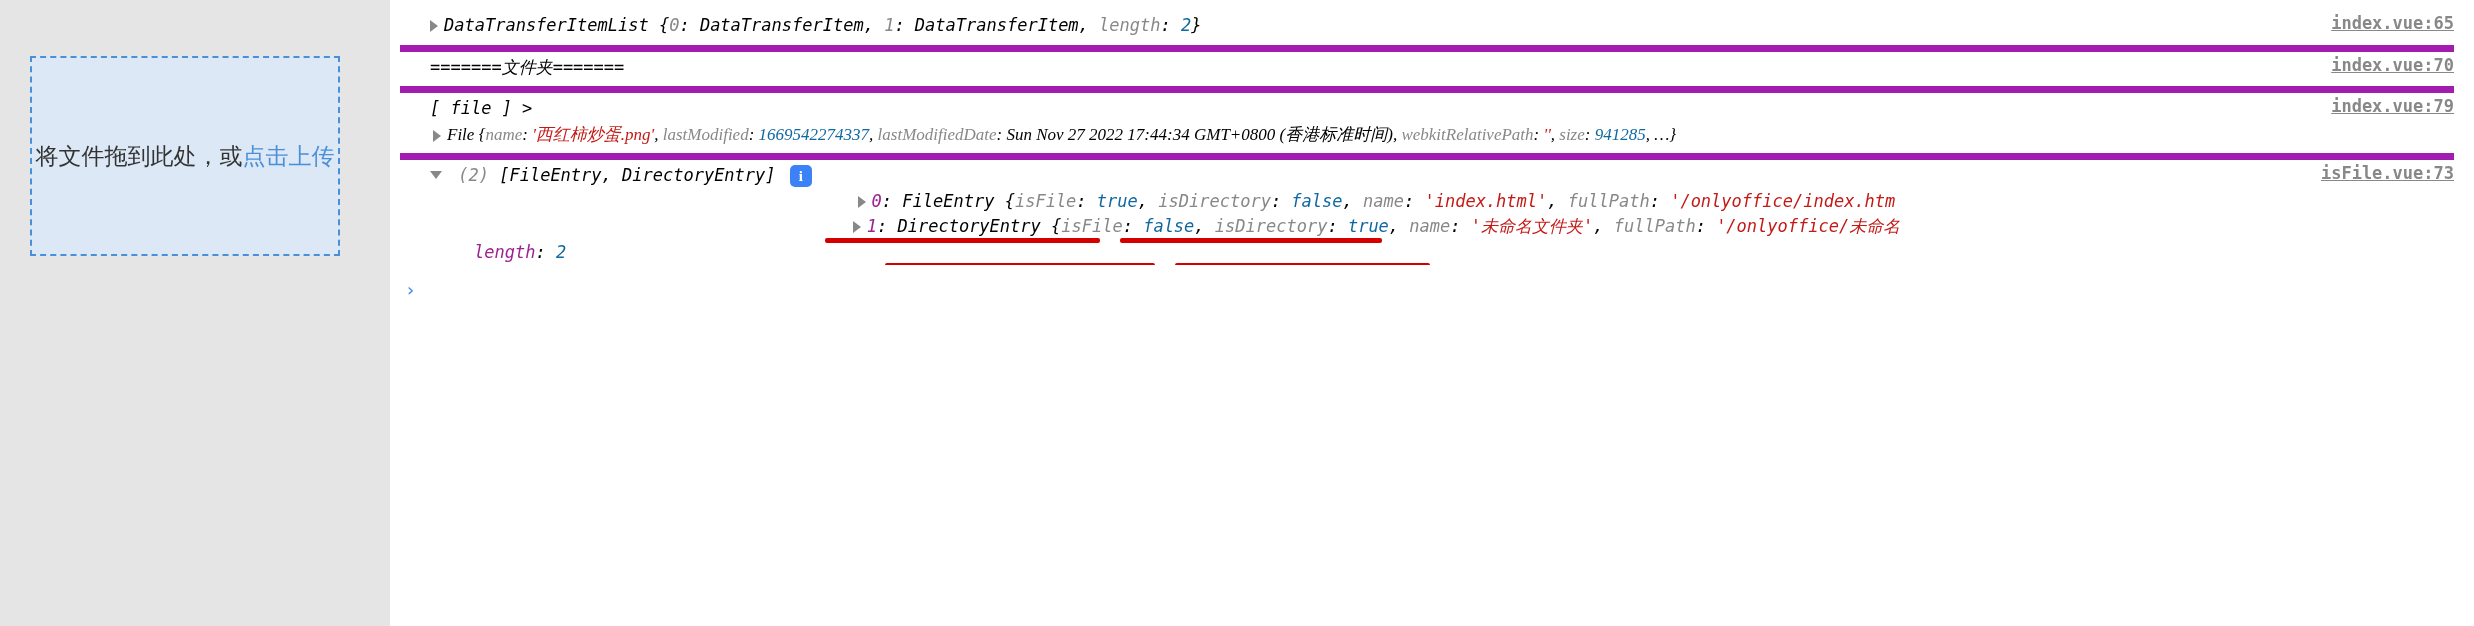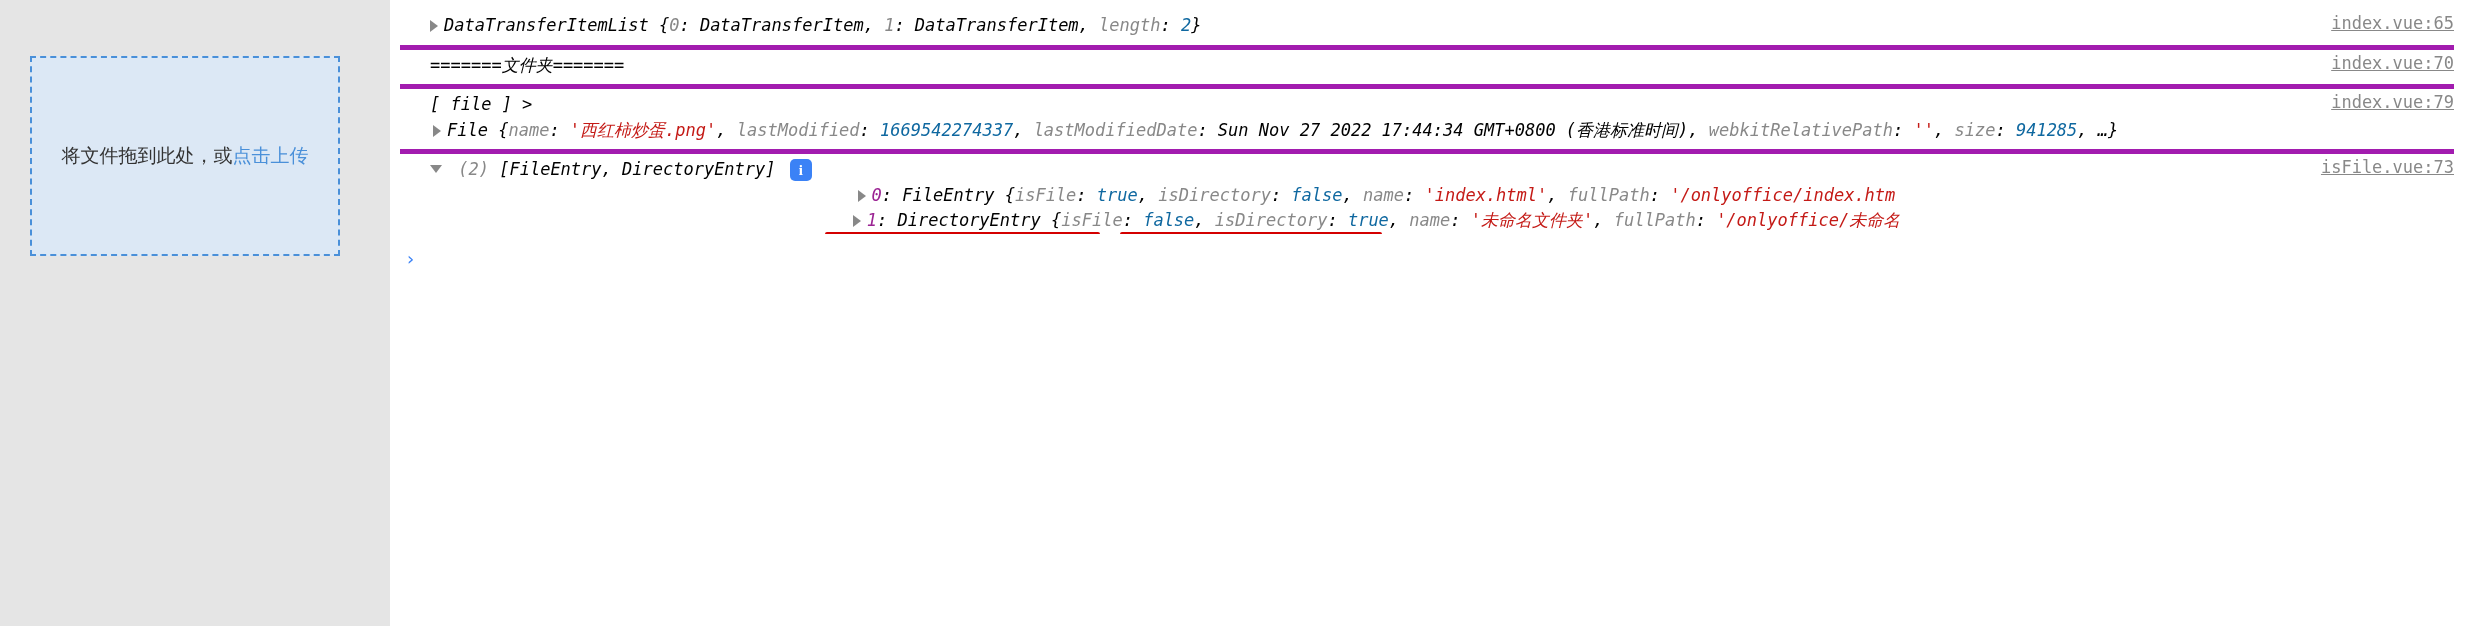--- a/index.html
+++ b/index.html
@@ -22,54 +22,55 @@
     }
     .upload-zone {
       width: 310px;
       height: 200px;
       border: 2px dashed #4a90d9;
       background: #dce8f5;
       display: flex;
       align-items: center;
       justify-content: center;
       font-family: -apple-system, "PingFang SC", sans-serif;
-      font-size: 19px;
+      font-size: 23px;
       color: #333;
       margin-left: 10px;
     }
     .upload-link { color: #4a90d9; }
     .console {
       flex: 1;
       background: #fff;
       padding: 10px 20px 10px 10px;
       overflow: hidden;
       position: relative;
       font-style: italic;
     }
     .log-row {
       display: flex;
       align-items: flex-start;
-      border-bottom: 5px solid #a21caf;
+      border-bottom: 7px solid #a21caf;
       padding: 3px 0 6px 0;
       position: relative;
     }
     .log-content {
       flex: 1;
       padding-left: 30px;
       line-height: 1.5;
       white-space: nowrap;
       overflow: hidden;
     }
     .log-content.wrap { white-space: normal; }
     .source-link {
       color: #888;
       text-decoration: underline;
       font-style: normal;
       white-space: nowrap;
       padding-left: 20px;
+      font-weight: bold;
     }
     .tri {
       display: inline-block;
       width: 0; height: 0;
       border-top: 6px solid transparent;
       border-bottom: 6px solid transparent;
       border-left: 8px solid #888;
       margin-right: 6px;
       vertical-align: middle;
       font-style: normal;
@@ -141,40 +142,43 @@
 
 
   <div class="log-row">
     <div class="log-content k-black">=======文件夹=======</div>
     <span class="source-link">index.vue:70</span>
   </div>
 
   <div class="log-row">
     <div class="log-content wrap">
       <div class="k-black">[ file ] &gt;</div>
-      <div style="padding-left:0;">
+      <div style="padding-left:0;font-family:Liberation Serif, serif;">
         <span class="tri" style="margin-left:3px;"></span><span id="file-parts"><span class="k-black">File {</span><span class="k-gray">name</span><span class="k-black">: </span><span class="k-red">'西红柿炒蛋.png'</span><span class="k-black">, </span><span class="k-gray">lastModified</span><span class="k-black">: </span><span class="k-blue">1669542274337</span><span class="k-black">, </span><span class="k-gray">lastModifiedDate</span><span class="k-black">: Sun Nov 27 2022 17:44:34 GMT+0800 (香港标准时间), </span><span class="k-gray">webkitRelativePath</span><span class="k-black">: </span><span class="k-red">''</span><span class="k-black">, </span><span class="k-gray">size</span><span class="k-black">: </span><span class="k-blue">941285</span><span class="k-black">, …}</span></span>
       </div>
     </div>
     <span class="source-link">index.vue:79</span>
   </div>
 
   <div class="log-row" style="border-bottom:none; position:relative;">
     <div class="log-content wrap" style="position:relative;">
       <div>
         <span class="tri down"></span>
         <span class="k-gray">(2)</span><span class="k-black"> [FileEntry, DirectoryEntry]</span>
         <span class="info-badge">i</span>
       </div>
       <div class="nested" style="white-space:nowrap;">
         <span class="tri"></span><span class="k-purple">0</span><span class="k-black">: </span><span id="entry-0-parts"><span class="k-black">FileEntry {</span><span class="k-gray">isFile</span><span class="k-black">: </span><span class="k-blue">true</span><span class="k-black">, </span><span class="k-gray">isDirectory</span><span class="k-black">: </span><span class="k-blue">false</span><span class="k-black">, </span><span class="k-gray">name</span><span class="k-black">: </span><span class="k-red">'index.html'</span><span class="k-black">, </span><span class="k-gray">fullPath</span><span class="k-black">: </span><span class="k-red">'/onlyoffice/index.htm</span></span>
       </div>
       <div class="nested" style="white-space:nowrap;">
         <span class="tri"></span><span class="k-purple">1</span><span class="k-black">: </span><span id="entry-1-parts"><span class="k-black">DirectoryEntry {</span><span class="k-gray">isFile</span><span class="k-black">: </span><span class="k-blue">false</span><span class="k-black">, </span><span class="k-gray">isDirectory</span><span class="k-black">: </span><span class="k-blue">true</span><span class="k-black">, </span><span class="k-gray">name</span><span class="k-black">: </span><span class="k-red">'未命名文件夹'</span><span class="k-black">, </span><span class="k-gray">fullPath</span><span class="k-black">: </span><span class="k-red">'/onlyoffice/未命名</span></span>
       </div>
+      <div class="nested2">
+        <span class="k-purple">length</span><span class="k-black">: </span><span class="k-blue">2</span>
+      </div>
 
       <div id="annots" style="position: absolute; inset: 0px; pointer-events: none;">
           <div class="annot" style="top: 74.5px; left: 425px; width: 275px;"></div>
           <div class="annot" style="top: 74.5px; left: 720px; width: 262px;"></div>
           <div class="annot" style="top: 100px; left: 485px; width: 270px;"></div>
           <div class="annot" style="top: 100px; left: 775px; width: 255px;"></div>
         </div>
     </div>
     <span class="source-link">isFile.vue:73</span>
   </div>

